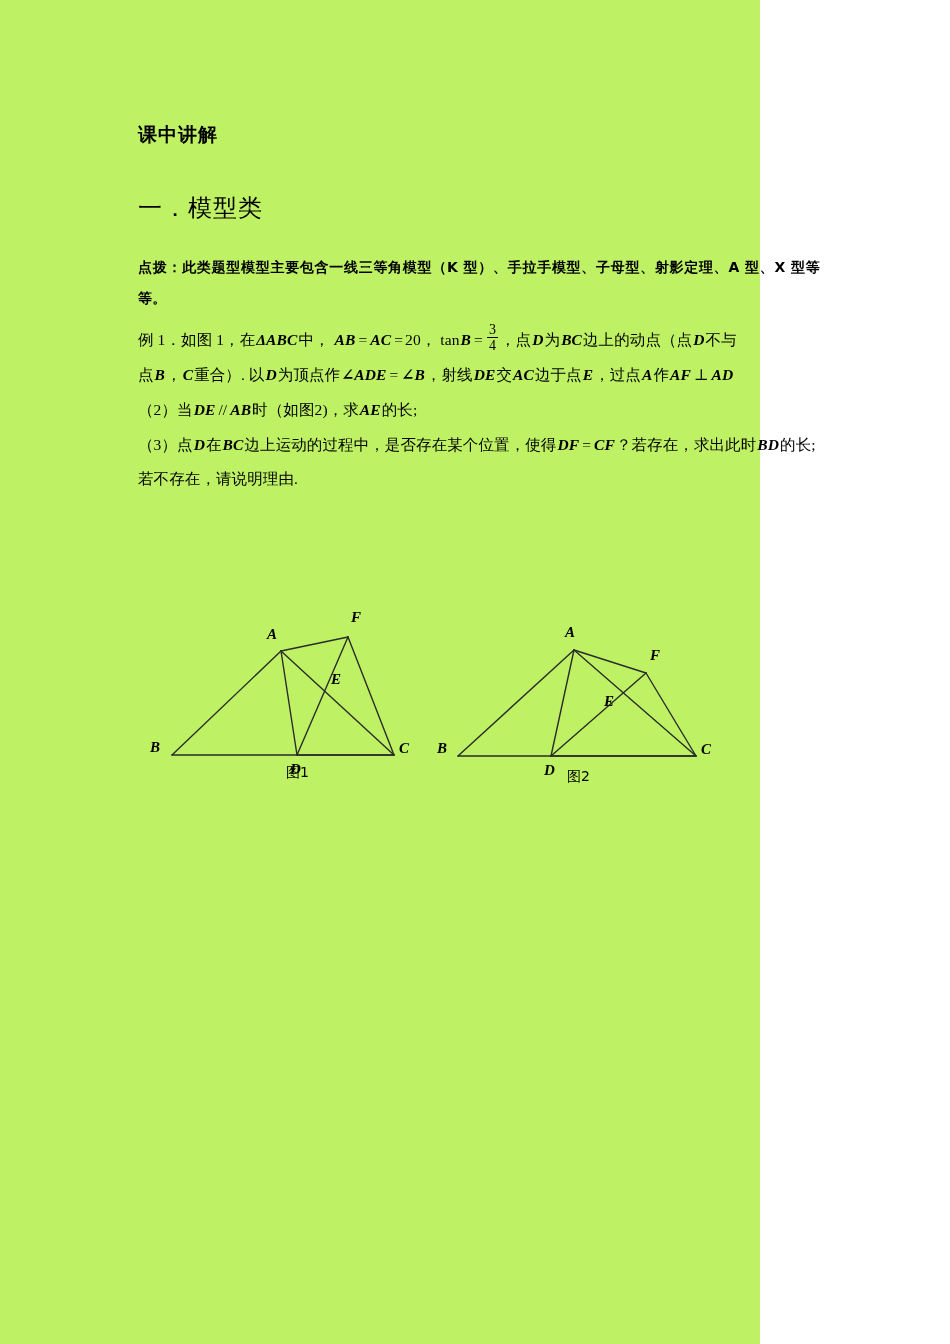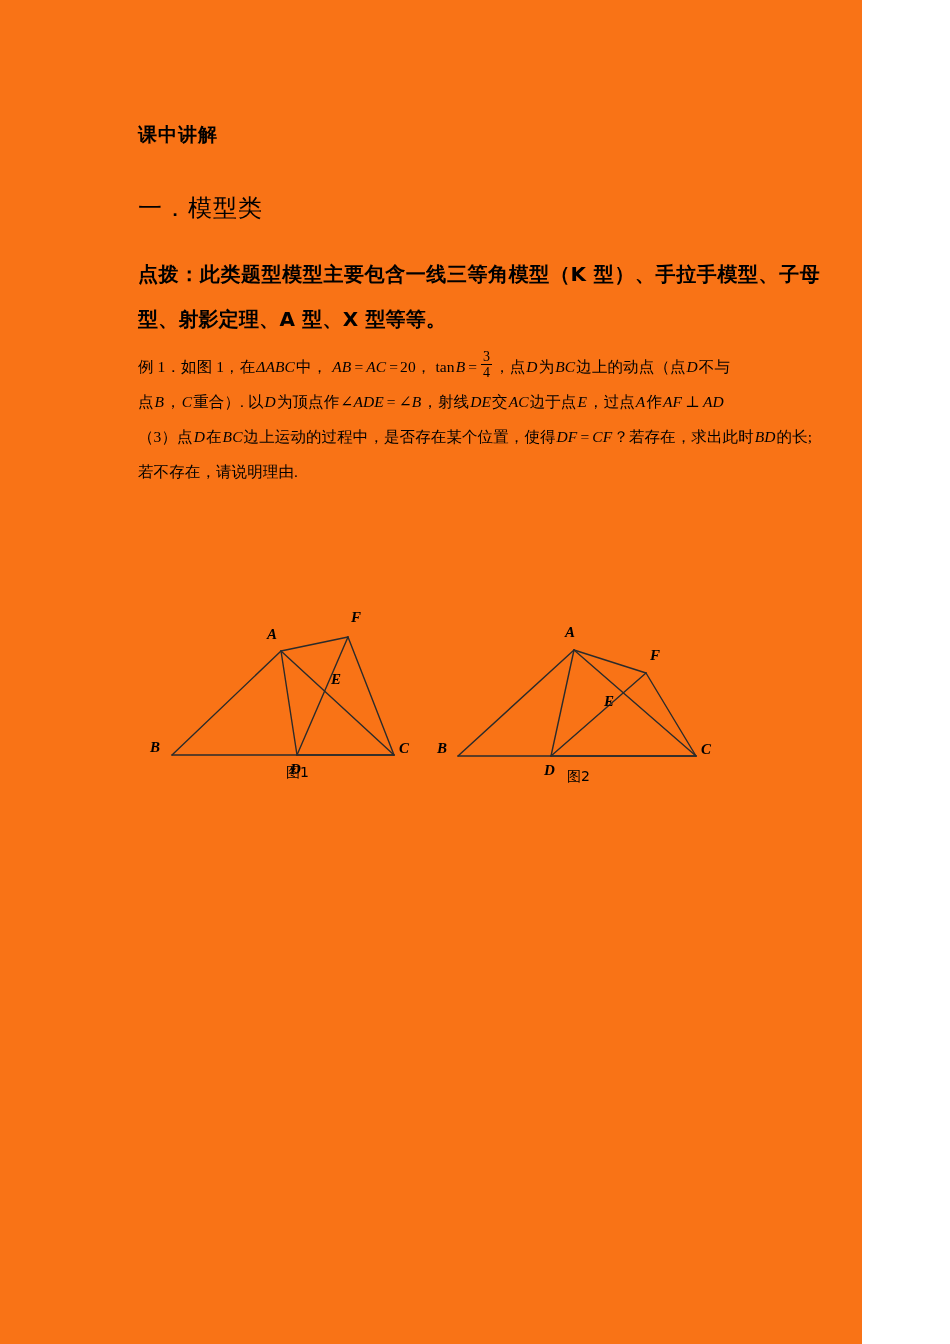--- a/index.html
+++ b/index.html
@@ -11,23 +11,23 @@
     width: 950px;
     height: 1344px;
     position: relative;
     font-family: "Liberation Serif", "DejaVu Serif", serif;
     color: #000000;
     overflow: hidden;
   }
   .page {
     position: absolute;
     left: 0; top: 0;
-    width: 862px;
+    width: 760px;
     height: 1344px;
-    background: #f97316;
+    background: #bef264;
   }
   .content {
     position: absolute;
     left: 138px;
     top: 0;
     width: 682px;
   }
 
   
   .h-title {
@@ -45,39 +45,40 @@
     font-weight: 500;
     letter-spacing: 1px;
     margin: 0;
     padding-top: 46px;
     line-height: 1.3;
   }
 
   
   .tip {
     font-family: "DejaVu Sans", "Liberation Sans", sans-serif;
-    font-size: 20px;
+    font-size: 14px;
     font-weight: bold;
     line-height: 2.25;
     margin: 0;
     padding-top: 28px;
     letter-spacing: 0.2px;
     text-align: justify;
   }
   .para {
     font-size: 15.5px;
     line-height: 2.25;
     margin: 0;
     letter-spacing: 0.1px;
   }
   .para.first { padding-top: 8px; }
   .mi {
     font-style: italic;
     font-family: "Liberation Serif", "DejaVu Serif", serif;
     padding: 0 1px;
+    font-weight: bold;
   }
   .mn {
     font-style: normal;
     font-family: "Liberation Serif", "DejaVu Serif", serif;
     margin-top: 28px;
   }
   .mop {
     font-style: normal;
     padding: 0 2px;
   }
@@ -133,20 +134,23 @@
     <p class="para first">
       <span>例 1．</span><span>如图 1，在</span><span class="mi">ΔABC</span><span>中，</span>&nbsp;<span class="mi">AB</span><span class="mop">=</span><span class="mi">AC</span><span class="mop">=</span><span class="mn">20</span><span>，</span>&nbsp;<span class="mn">tan</span><span class="mi">B</span><span class="mop">=</span><span class="frac"><span class="num">3</span><span class="den">4</span></span><span>，点</span><span class="mi">D</span><span>为</span><span class="mi">BC</span><span>边上的动点（点</span><span class="mi">D</span><span>不与</span>
     </p>
 
     <p class="para">
       <span>点</span><span class="mi">B</span>，<span class="mi">C</span><span>重合）. 以</span><span class="mi">D</span><span>为顶点作</span><span class="mi">∠ADE</span><span class="mop">=</span><span class="mi">∠B</span><span>，射线</span><span class="mi">DE</span><span>交</span><span class="mi">AC</span><span>边于点</span><span class="mi">E</span><span>，过点</span><span class="mi">A</span><span>作</span><span class="mi">AF</span><span class="mop">⊥</span><span class="mi">AD</span>
     </p>
 
 
 
+    <p class="para">
+      <span>（2）当</span><span class="mi">DE</span><span class="mop">//</span><span class="mi">AB</span><span>时（如图</span><span class="mn">2</span><span>)，求</span><span class="mi">AE</span><span>的长;</span>
+    </p>
 
     <p class="para">
       <span>（3）点</span><span class="mi">D</span><span>在</span><span class="mi">BC</span><span>边上运动的过程中，是否存在某个位置，使得</span><span class="mi">DF</span><span class="mop">=</span><span class="mi">CF</span><span>？若存在，求出此</span><span>时</span><span class="mi">BD</span><span>的长; 若不存在，请说明理由.</span>
     </p>
 
   </div>
 
   <div class="figures">
     <svg class="fig-svg" width="950" height="210" viewBox="0 0 950 210">
       <g id="fig-layer">

